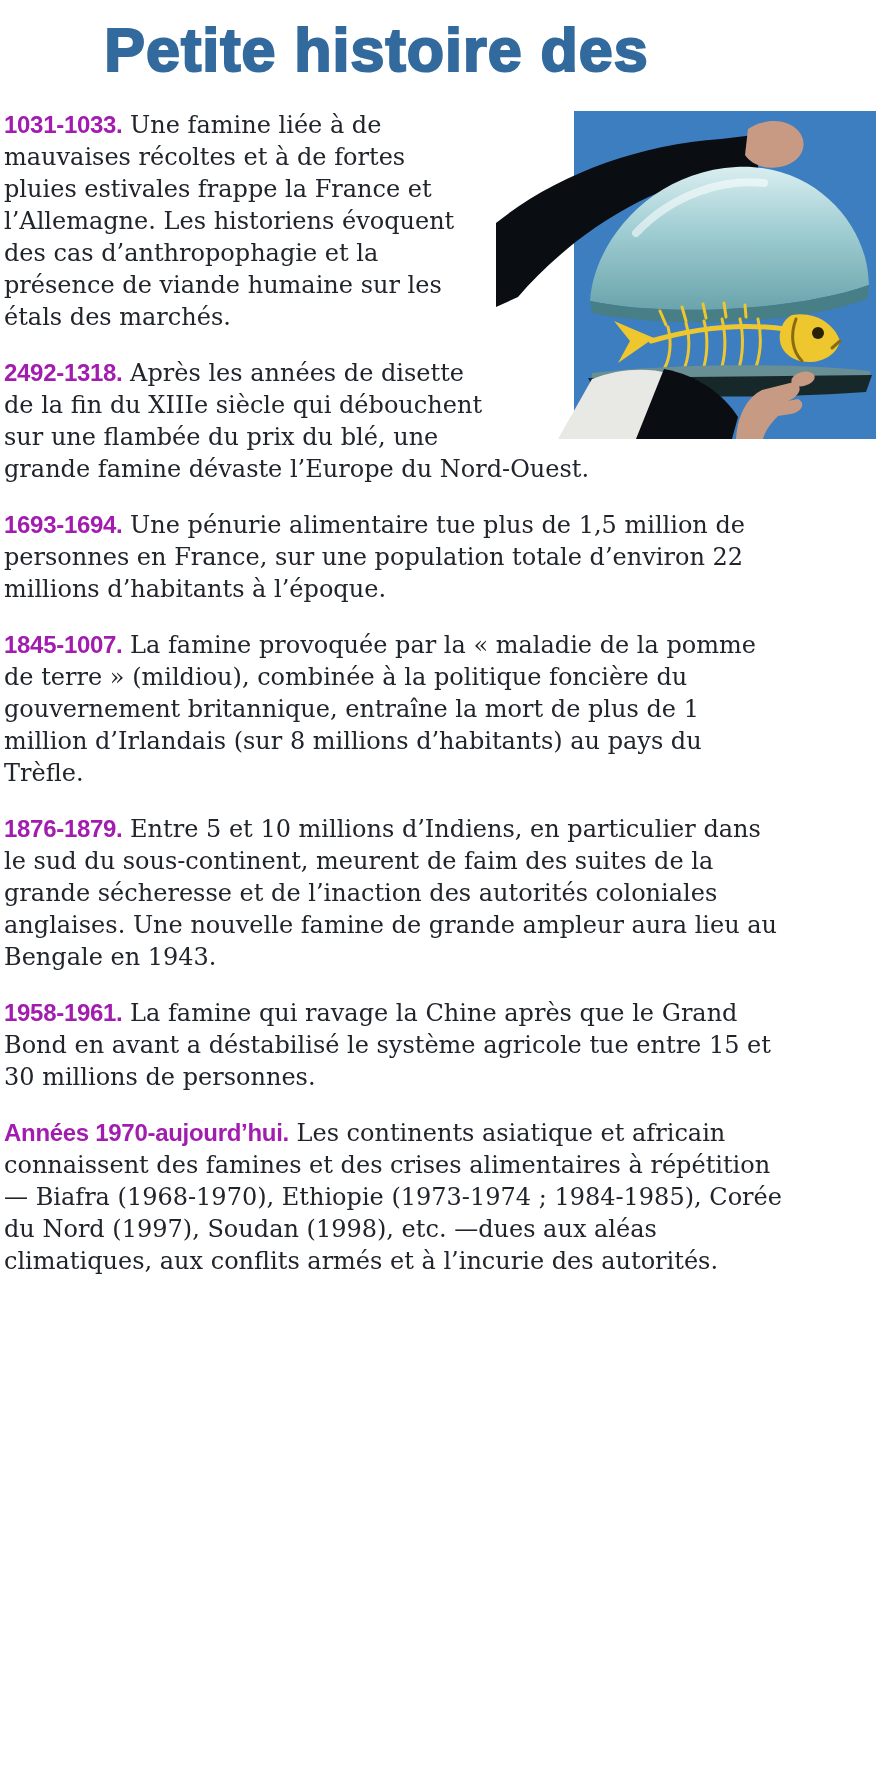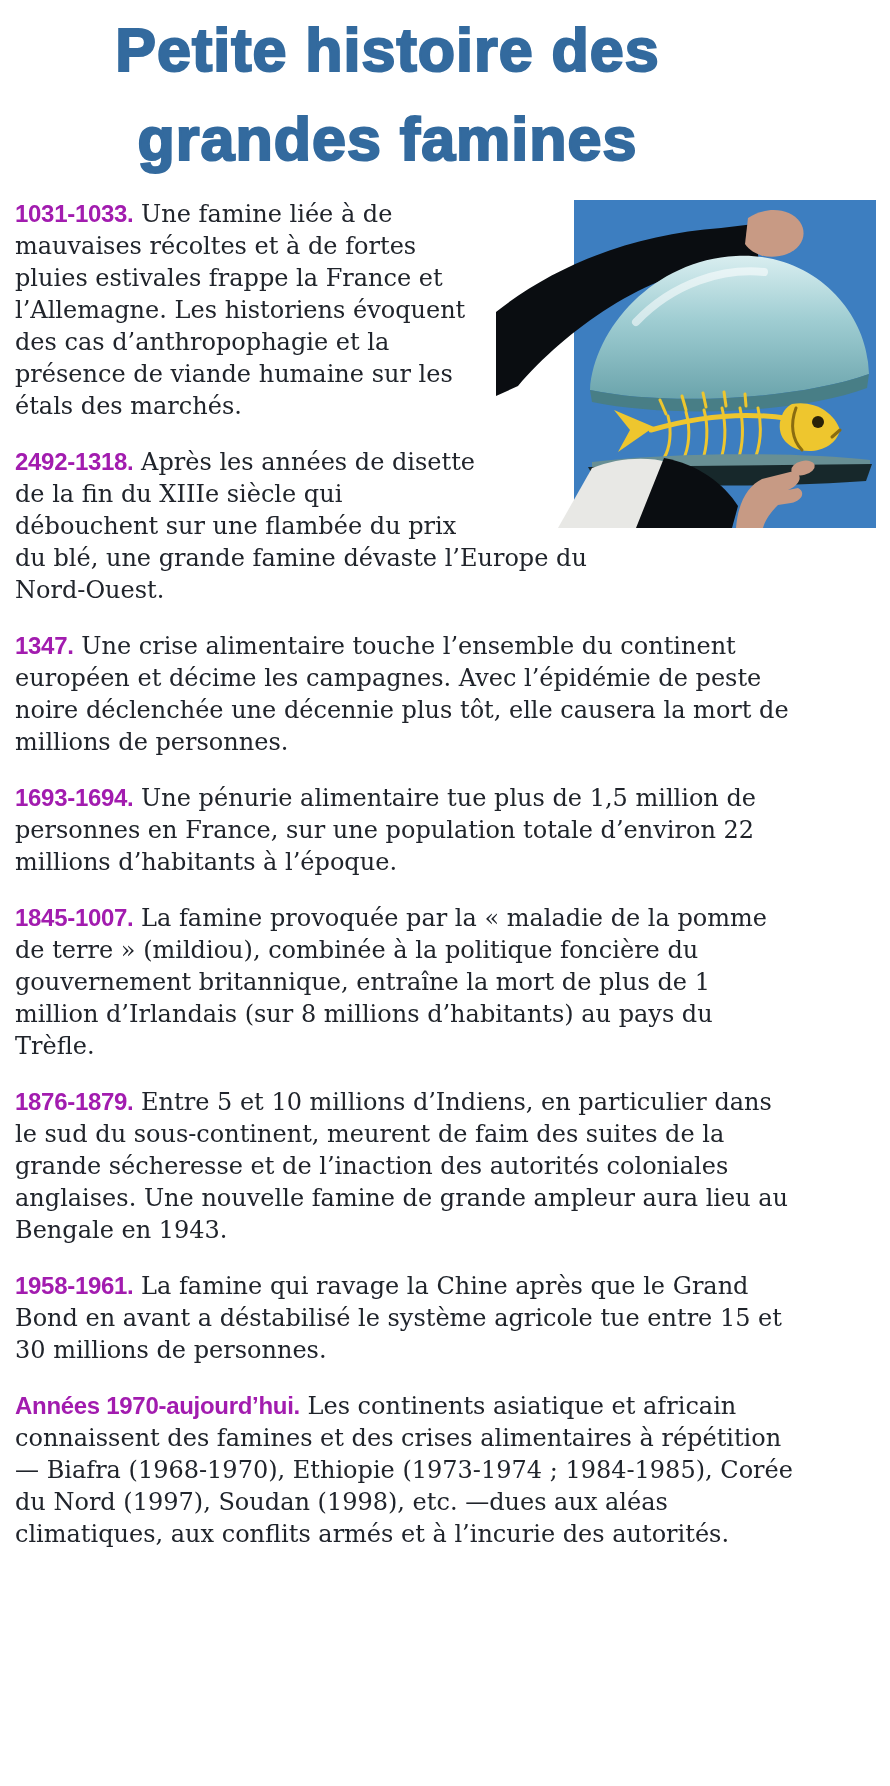--- a/index.html
+++ b/index.html
@@ -1,17 +1,17 @@
 <!DOCTYPE html>
 <html lang="fr"><head>
 <meta charset="utf-8">
 <style>
   html,body{margin:0;padding:0;background:#ffffff;}
   body{width:890px;height:1786px;overflow:hidden;}
-  .page{padding:6px 14px 0 15px;box-sizing:border-box;}
+  .page{padding:6px 14px 0 4px;box-sizing:border-box;}
 
   .title{
     font-family:"Liberation Sans",sans-serif;
     font-weight:700;
     color:#336a9e;
     -webkit-text-stroke:2.2px #336a9e;
     font-size:61px;
     line-height:1.46;
     letter-spacing:1px;
     text-align:center;
@@ -43,21 +43,21 @@
     letter-spacing:-0.3px;
   }
   .p1{max-width:470px;}
   .p2{max-width:612px;}
 </style>
 </head>
 <body>
 
 <div class="page">
 
-  <h1 class="title"><span>Petite histoire des</span><br><span>grandes famines</span></h1>
+  <h1 class="title"><span>Petite histoire des</span><br></h1>
 
   <div class="photo">
     <svg viewBox="0 0 380 328" aria-hidden="true">
       <defs>
         <linearGradient id="domeGrad" x1="0" y1="0" x2="0" y2="1">
           <stop offset="0" stop-color="#d9eef0"></stop>
           <stop offset="0.45" stop-color="#9fcdd2"></stop>
           <stop offset="1" stop-color="#6ba4ac"></stop>
         </linearGradient>
       </defs>
@@ -100,21 +100,20 @@
 
       <path d="M240,328 C242,302 252,286 266,279 L298,271 C308,275 304,285 292,290 L302,288 C310,292 306,301 295,303 L282,305 C273,314 269,321 267,328 Z" fill="#c79a84"></path>
       <ellipse cx="307" cy="268" rx="12" ry="7" fill="#c79a84" transform="rotate(-14 307 268)"></ellipse>
     </svg>
   </div>
 
   <p class="para p1"><span class="date">1031-1033.</span> <span>Une famine liée à de mauvaises récoltes et à de fortes pluies estivales frappe la France et l’Allemagne. Les historiens évoquent des cas d’anthropophagie et la présence de viande humaine sur les étals des marchés.</span></p>
 
   <p class="para p2"><span class="date">2492-1318.</span> <span>Après les années de disette de la fin du XIIIe siècle qui débouchent sur une flambée du prix du blé, une grande famine dévaste l’Europe du Nord-Ouest.</span></p>
 
-  <p class="para"><span class="date">1347.</span> <span>Une crise alimentaire touche l’ensemble du continent européen et décime les campagnes. Avec l’épidémie de peste noire déclenchée une décennie plus tôt, elle causera la mort de millions de personnes.</span></p>
 
   <p class="para"><span class="date">1693-1694.</span> <span>Une pénurie alimentaire tue plus de 1,5 million de personnes en France, sur une population totale d’environ 22 millions d’habitants à l’époque.</span></p>
 
   <p class="para"><span class="date">1845-1007.</span> <span>La famine provoquée par la « maladie de la pomme de terre » (mildiou), combinée à la politique foncière du gouvernement britannique, entraîne la mort de plus de 1 million d’Irlandais (sur 8 millions d’habitants) au pays du Trèfle.</span></p>
 
   <p class="para"><span class="date">1876-1879.</span> <span>Entre 5 et 10 millions d’Indiens, en particulier dans le sud du sous-continent, meurent de faim des suites de la grande sécheresse et de l’inaction des autorités coloniales anglaises. Une nouvelle famine de grande ampleur aura lieu au Bengale en 1943.</span></p>
 
 
   <p class="para"><span class="date">1958-1961.</span> <span>La famine qui ravage la Chine après que le Grand Bond en avant a déstabilisé le système agricole tue entre 15 et 30 millions de personnes.</span></p>
 

